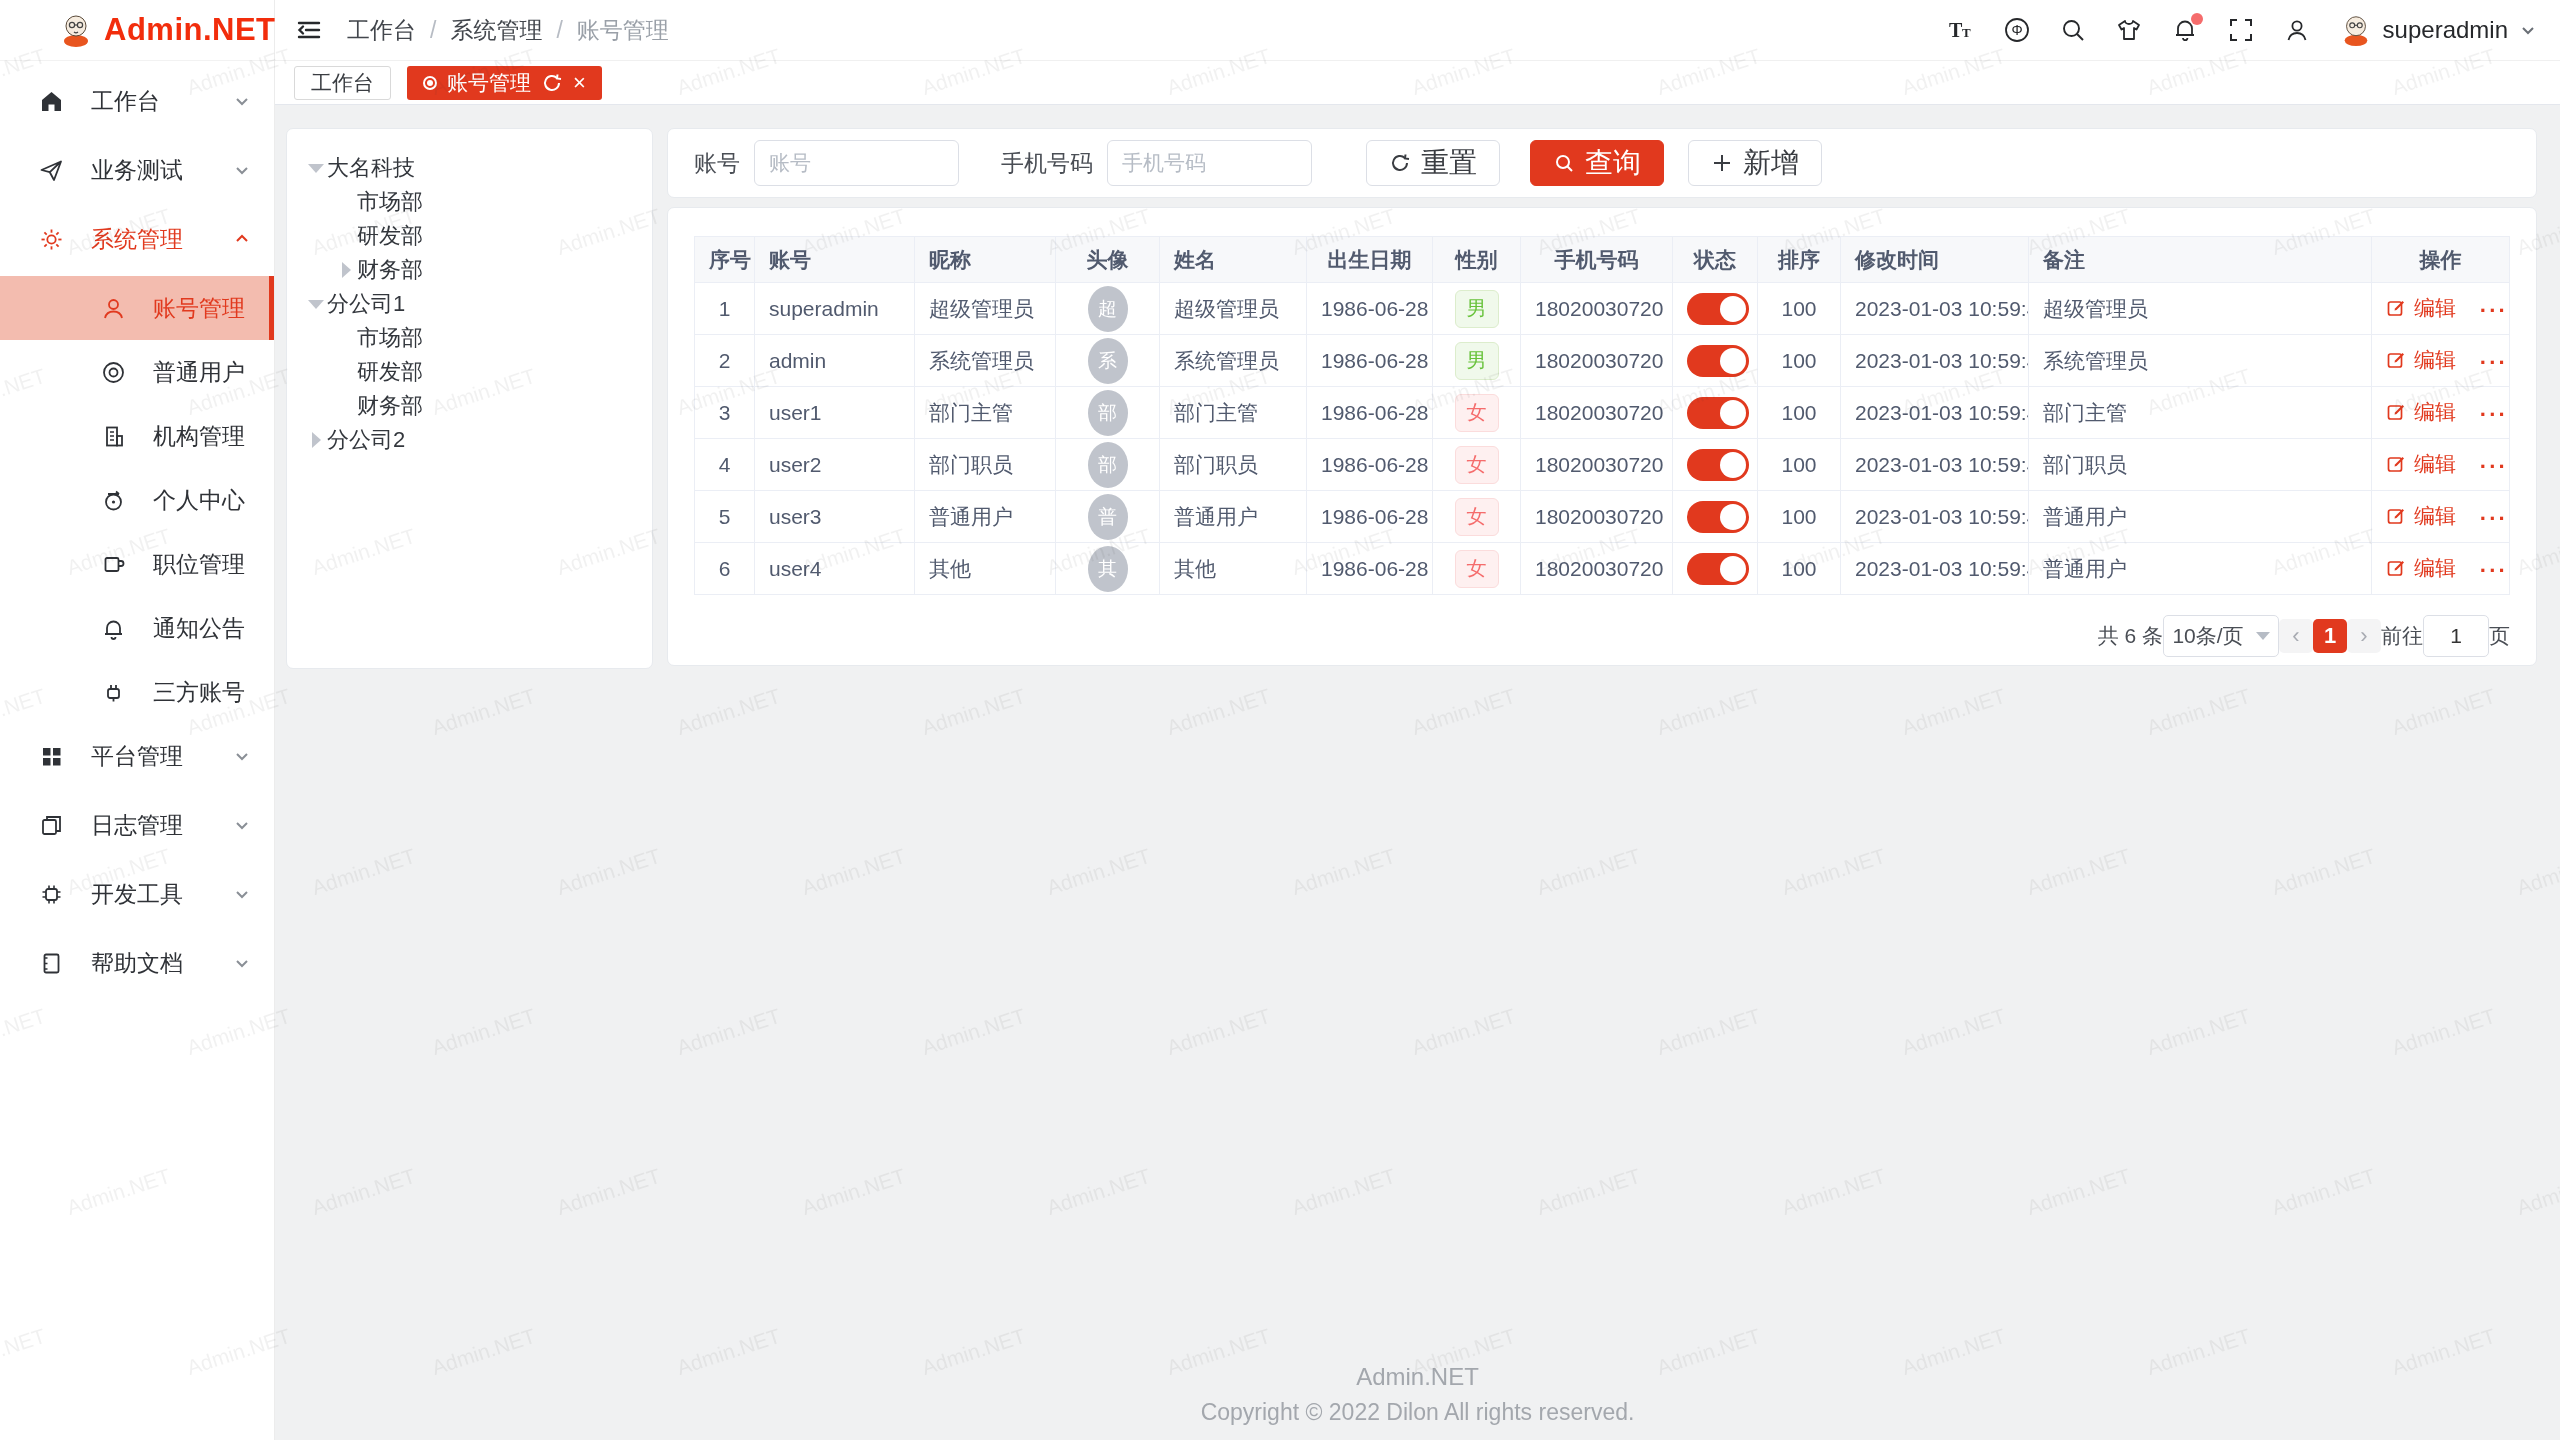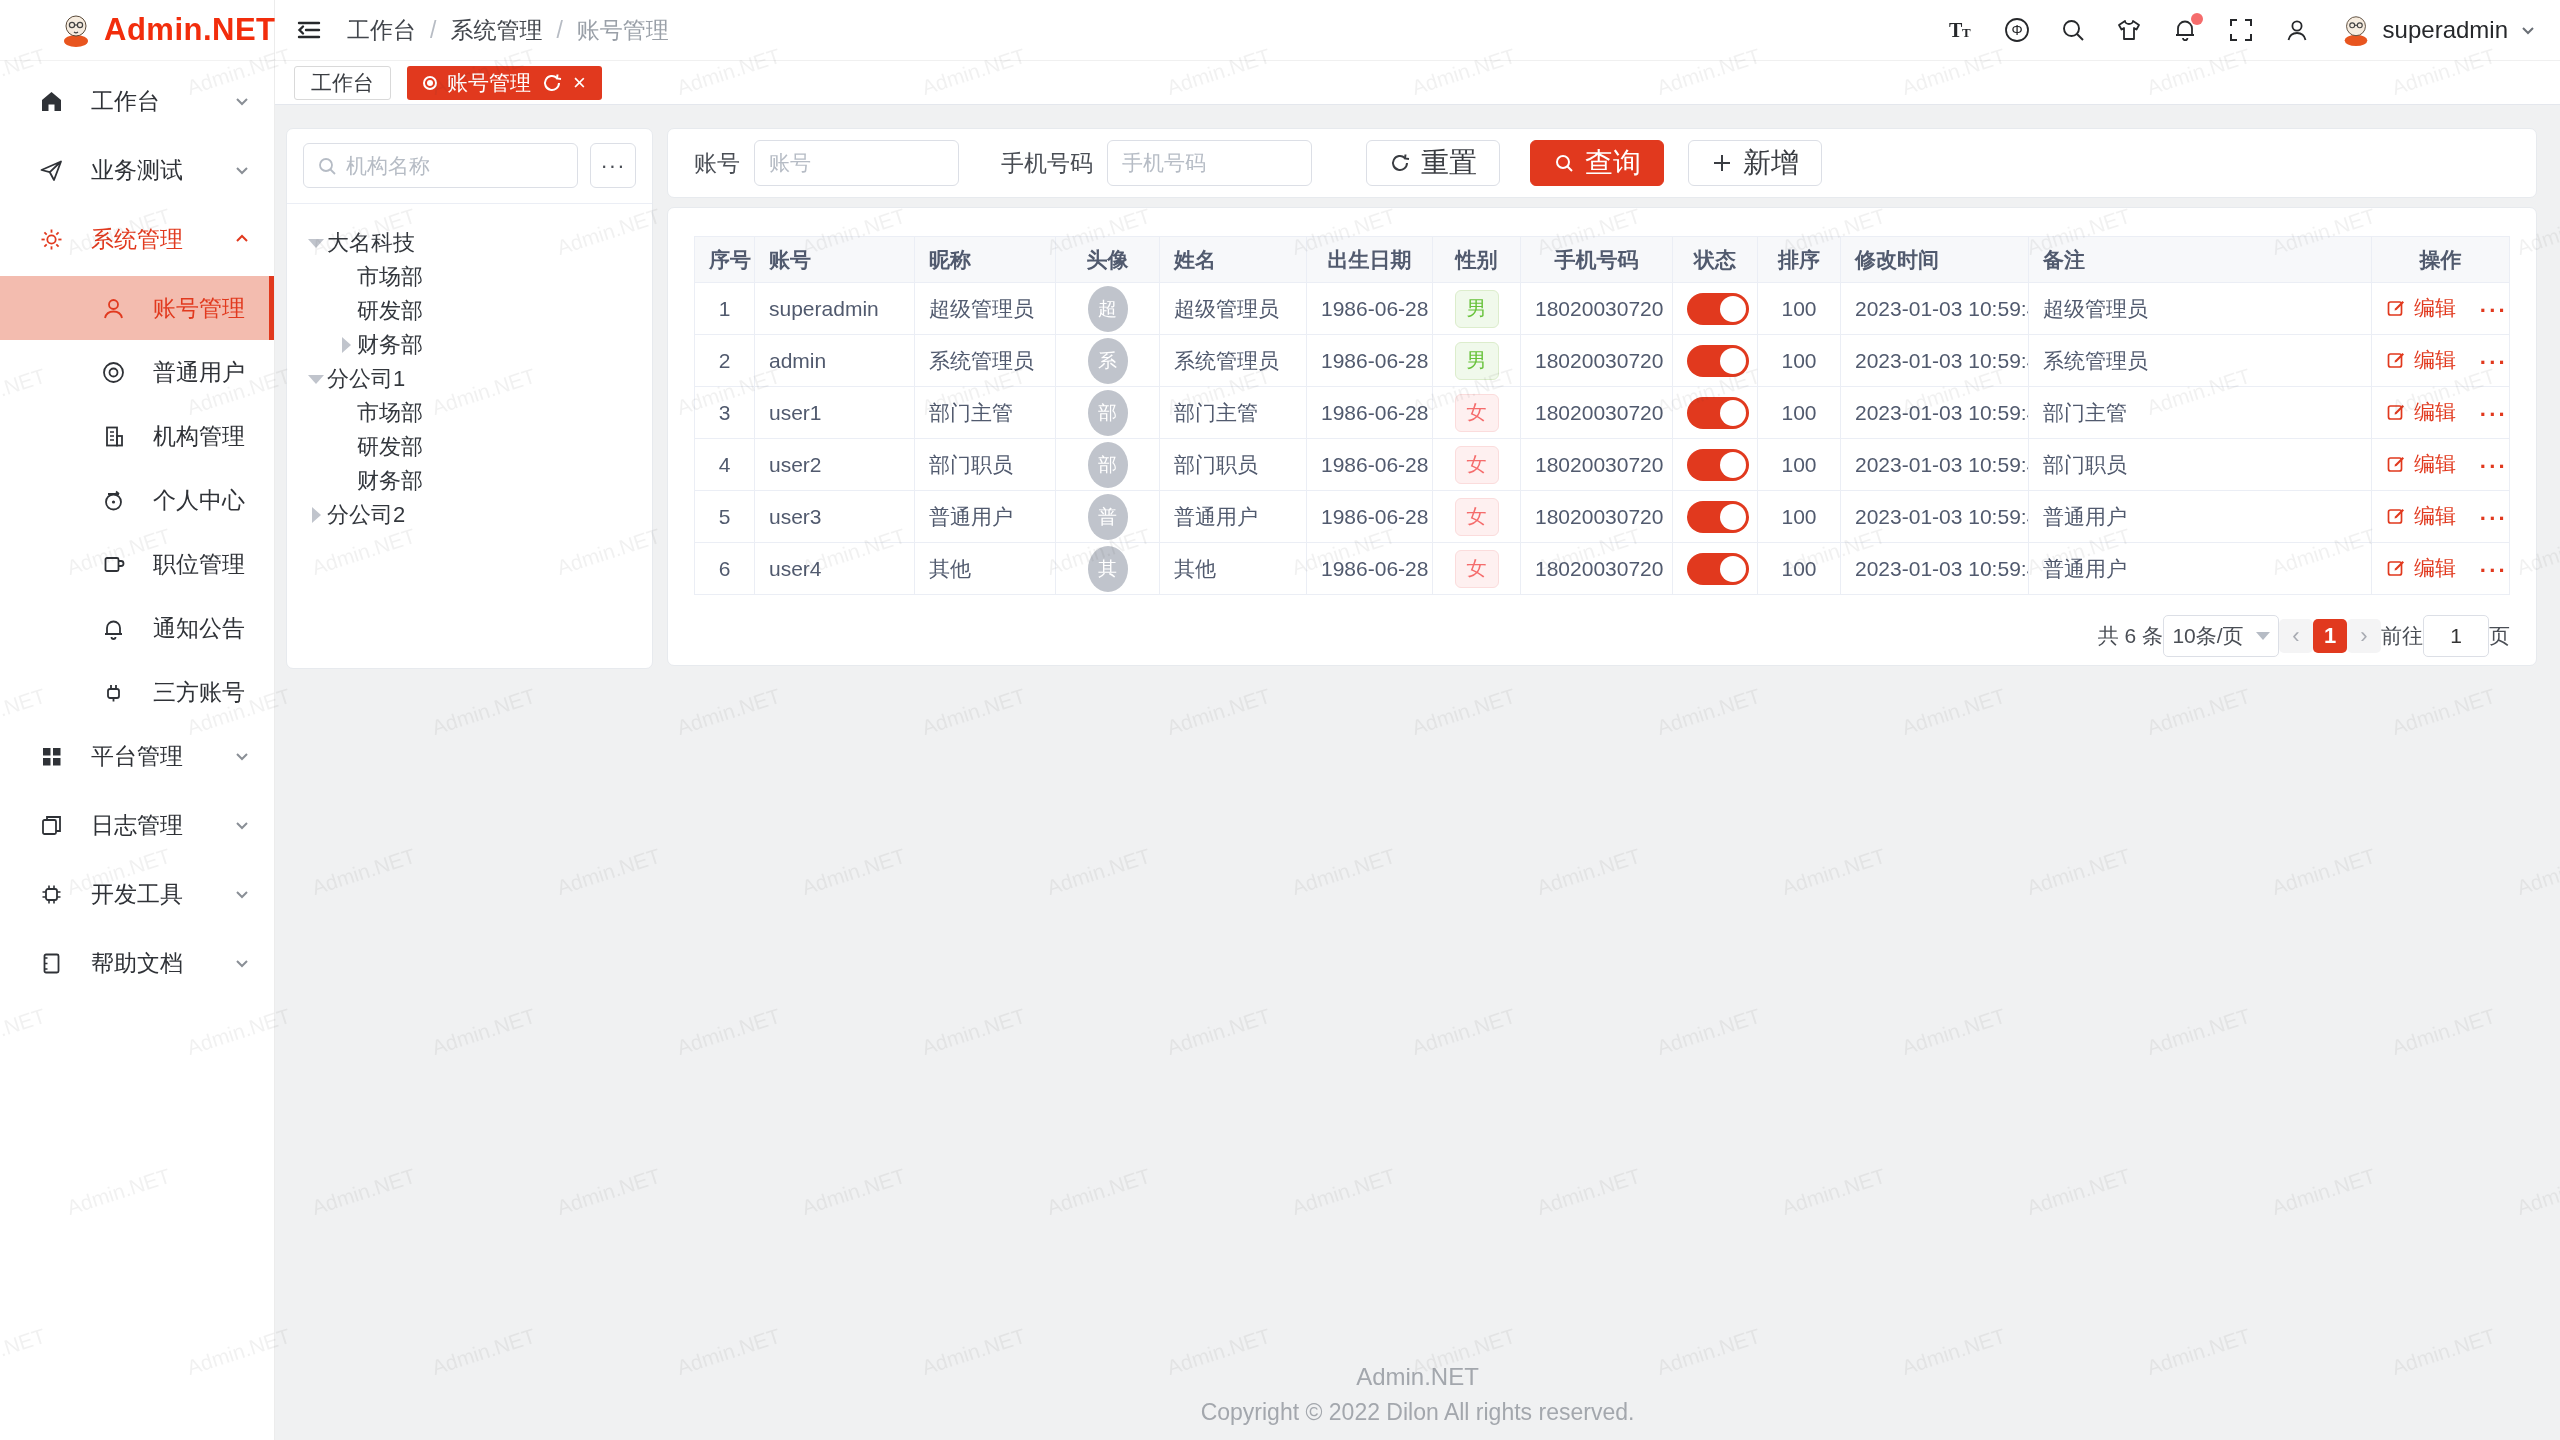--- a/index.html
+++ b/index.html
@@ -422,32 +422,20 @@
           <path d="M16.5 2.5 L16 6.5 L20 7" fill="none" stroke="#fff" stroke-width="2"></path>
         </svg>
     </span>
     <span class="tclose">×</span>
   </div>
 </div>
 
 <main id="content">
 
   <section class="card" id="org-card">
-    <div id="org-head">
-      <div id="org-search">
-        <span>
-          <svg viewBox="0 0 22 22" width="22" height="22">
-              <circle cx="10" cy="10" r="6" fill="none" stroke="#b6bcc5" stroke-width="1.8"></circle>
-              <path d="M14.5 14.5 L19 19" stroke="#b6bcc5" stroke-width="1.8"></path>
-            </svg>
-        </span>
-        <input type="text" placeholder="机构名称" style="">
-      </div>
-      <div id="org-more">···</div>
-    </div>
     <ul id="org-tree">
 
         <li class="lvl0">
           <span class="caret cd"></span>
           <span class="nlabel">大名科技</span>
         </li>
 
         <li class="lvl1">
           <span class="caret cn"></span>
           <span class="nlabel">市场部</span>

